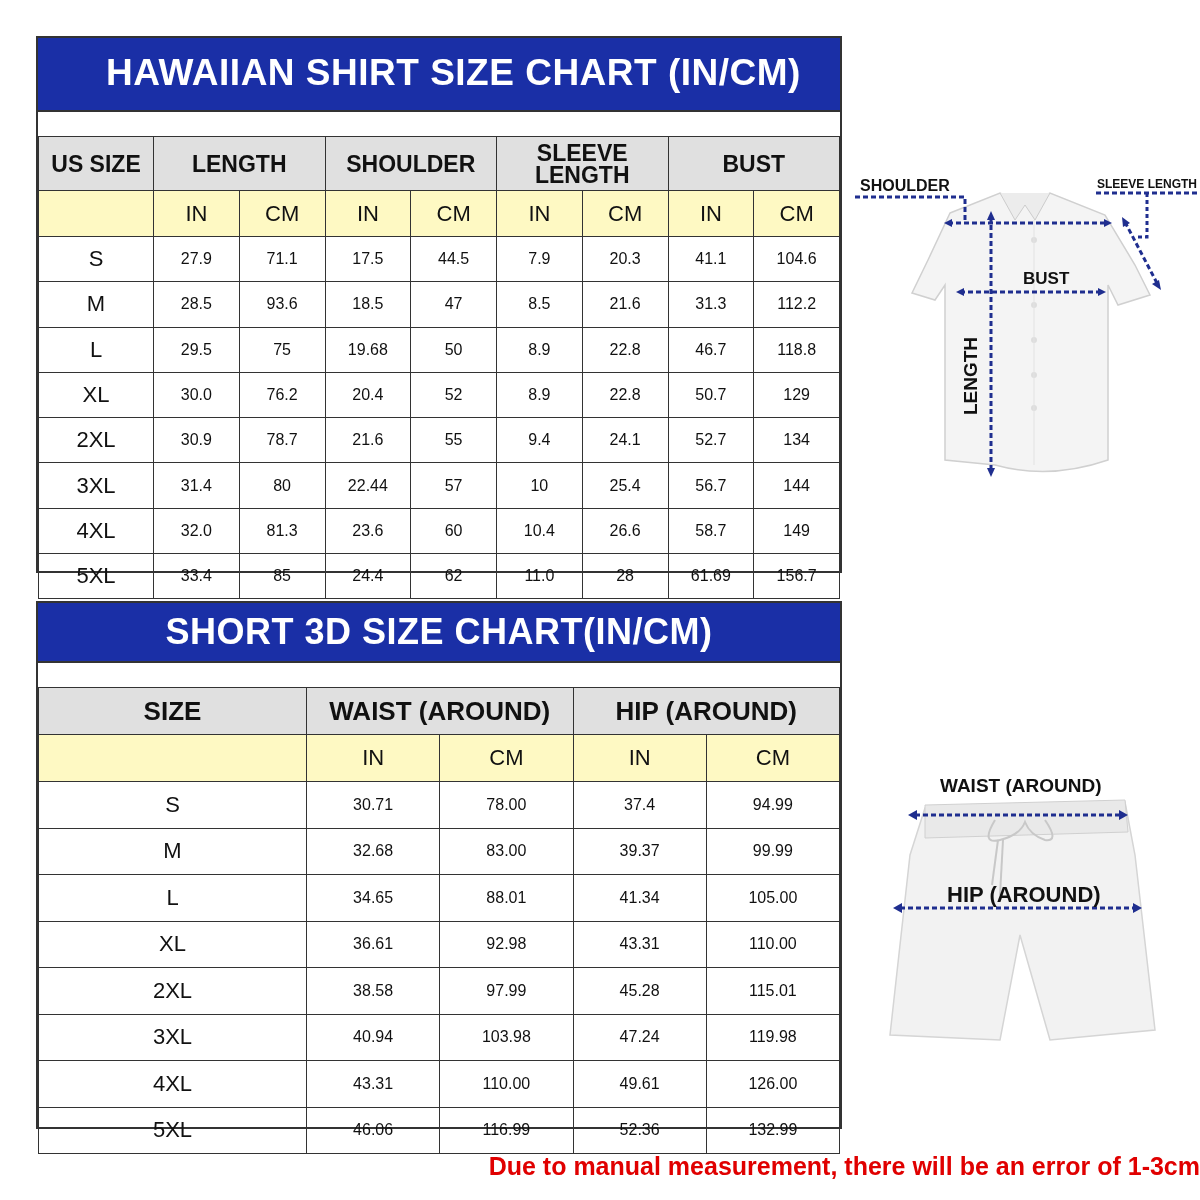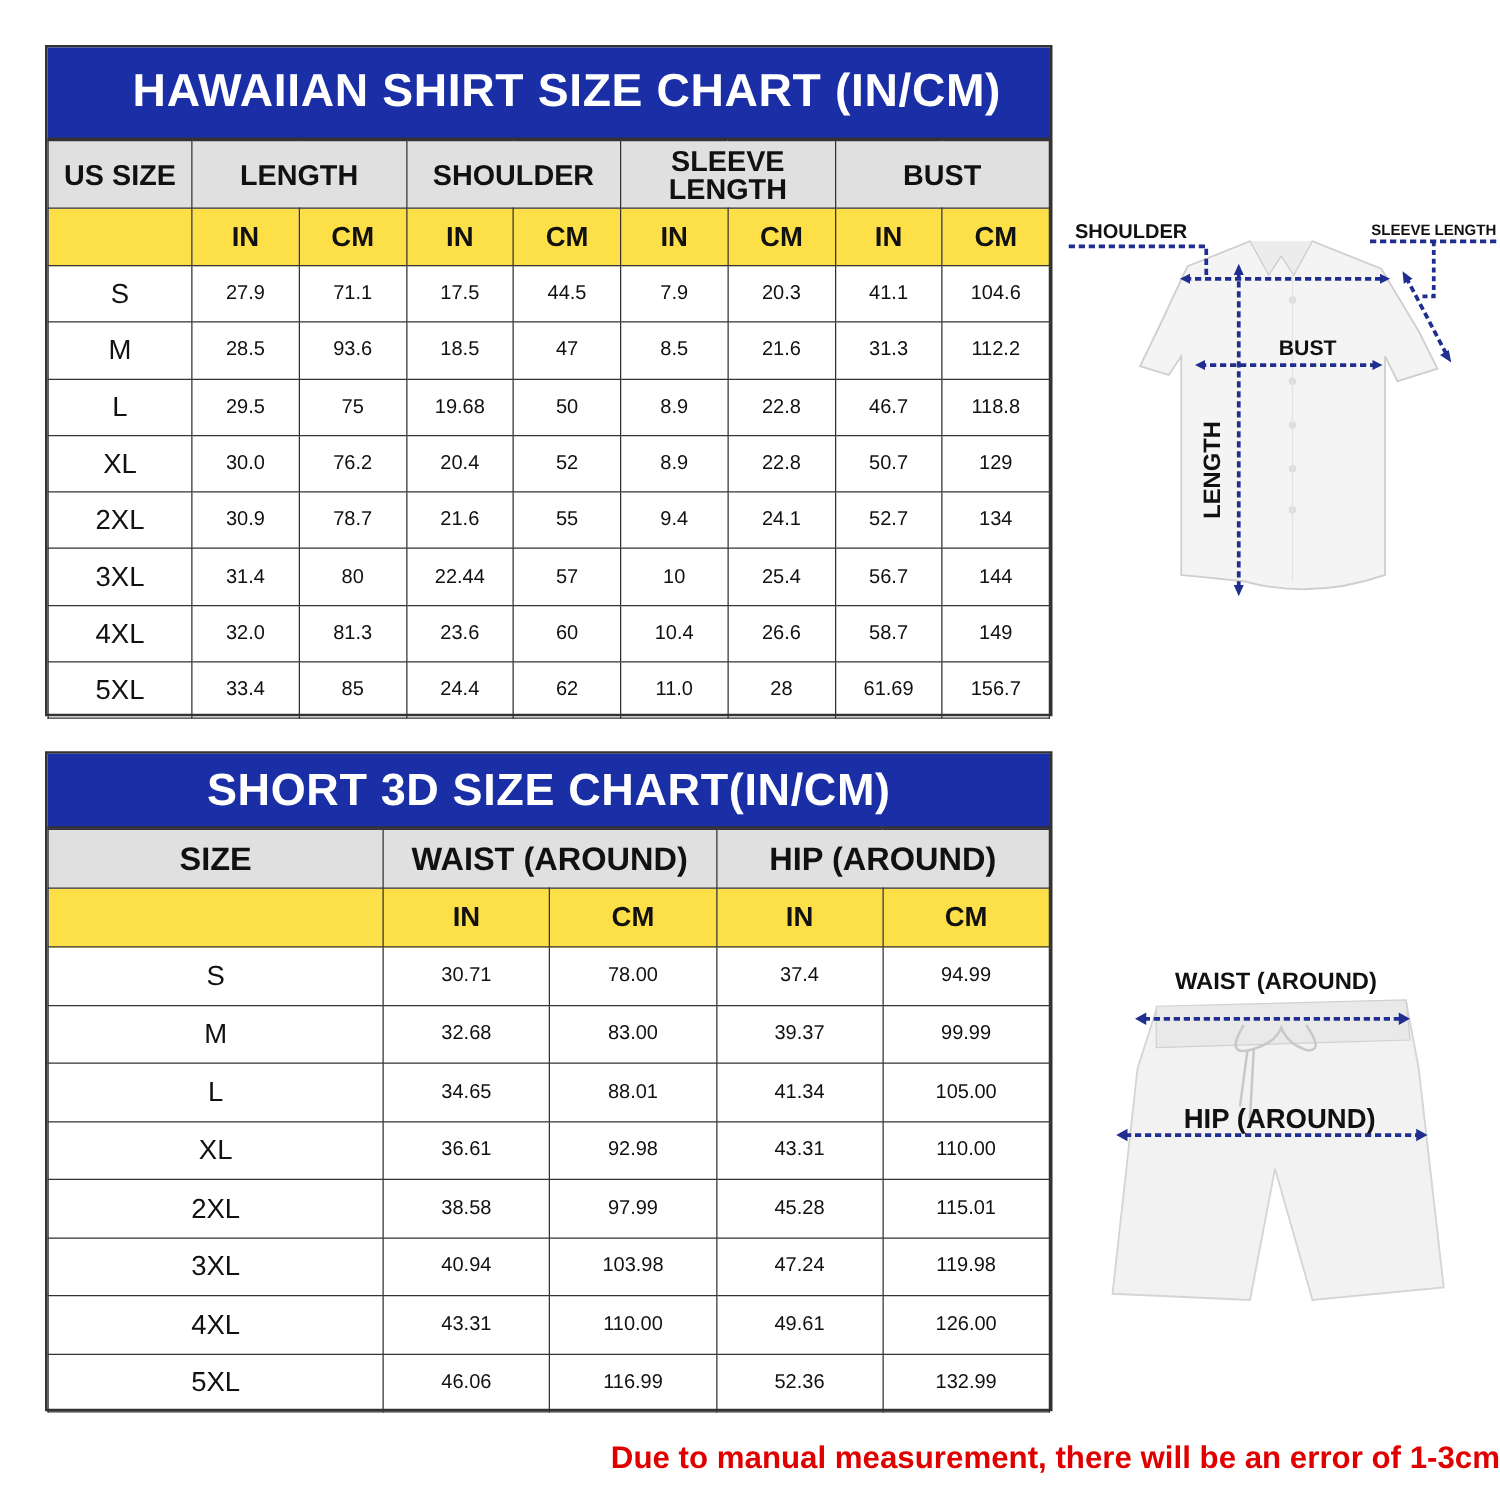--- a/index.html
+++ b/index.html
@@ -4,24 +4,24 @@
   <style>
     * { box-sizing: border-box; margin: 0; padding: 0; }
     html, body { width: 1200px; height: 1200px; background: #ffffff; overflow: hidden; }
     body { position: relative; font-family: "Liberation Sans", sans-serif; color: #111; }
 
     .chart-block { position: absolute; left: 36px; width: 806px; border: 2px solid #333; background: #fff; }
     .chart-title {
       background: #1a2fa6; color: #ffffff; font-weight: bold; text-align: center;
       letter-spacing: 0.5px; border-bottom: 2px solid #333;
     }
-    table { border-collapse: collapse; width: 100%; table-layout: fixed; }
+    table { border-collapse: collapse; width: 100%; table-layout: fixed; margin-top: 24px; }
     td, th { border: 1.5px solid #333; text-align: center; vertical-align: middle; }
     th.group { background: #e0e0e0; font-weight: bold; color: #111; }
-    th.unit { background: #fde047; font-weight: bold; color: #111; }
+    th.unit { background: #fef9c3; font-weight: normal; color: #111; }
     td.size { font-size: 22px; color: #111; }
     td.val { font-size: 16px; color: #111; }
 
     
     #shirt-chart { top: 36px; height: 537px; }
     #shirt-chart .chart-title { height: 74px; line-height: 70px; font-size: 37px; padding-left: 29px; }
     #shirt-chart th.group { height: 54px; font-size: 23px; line-height: 22px; }
     #shirt-chart th.unit { height: 46px; font-size: 22px; }
     #shirt-chart td { height: 45.3px; }
 

